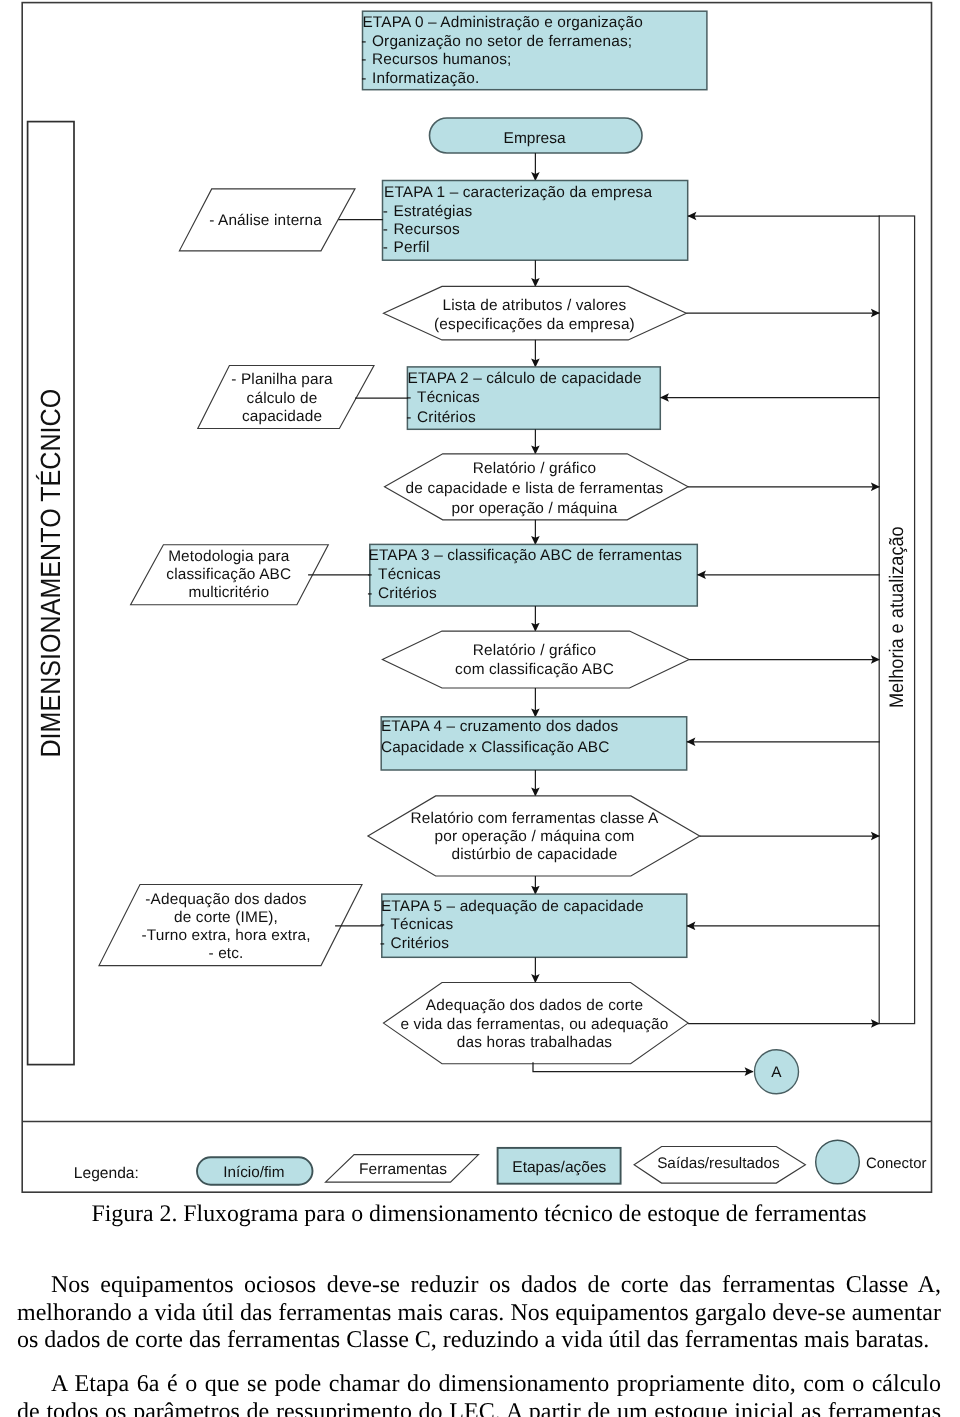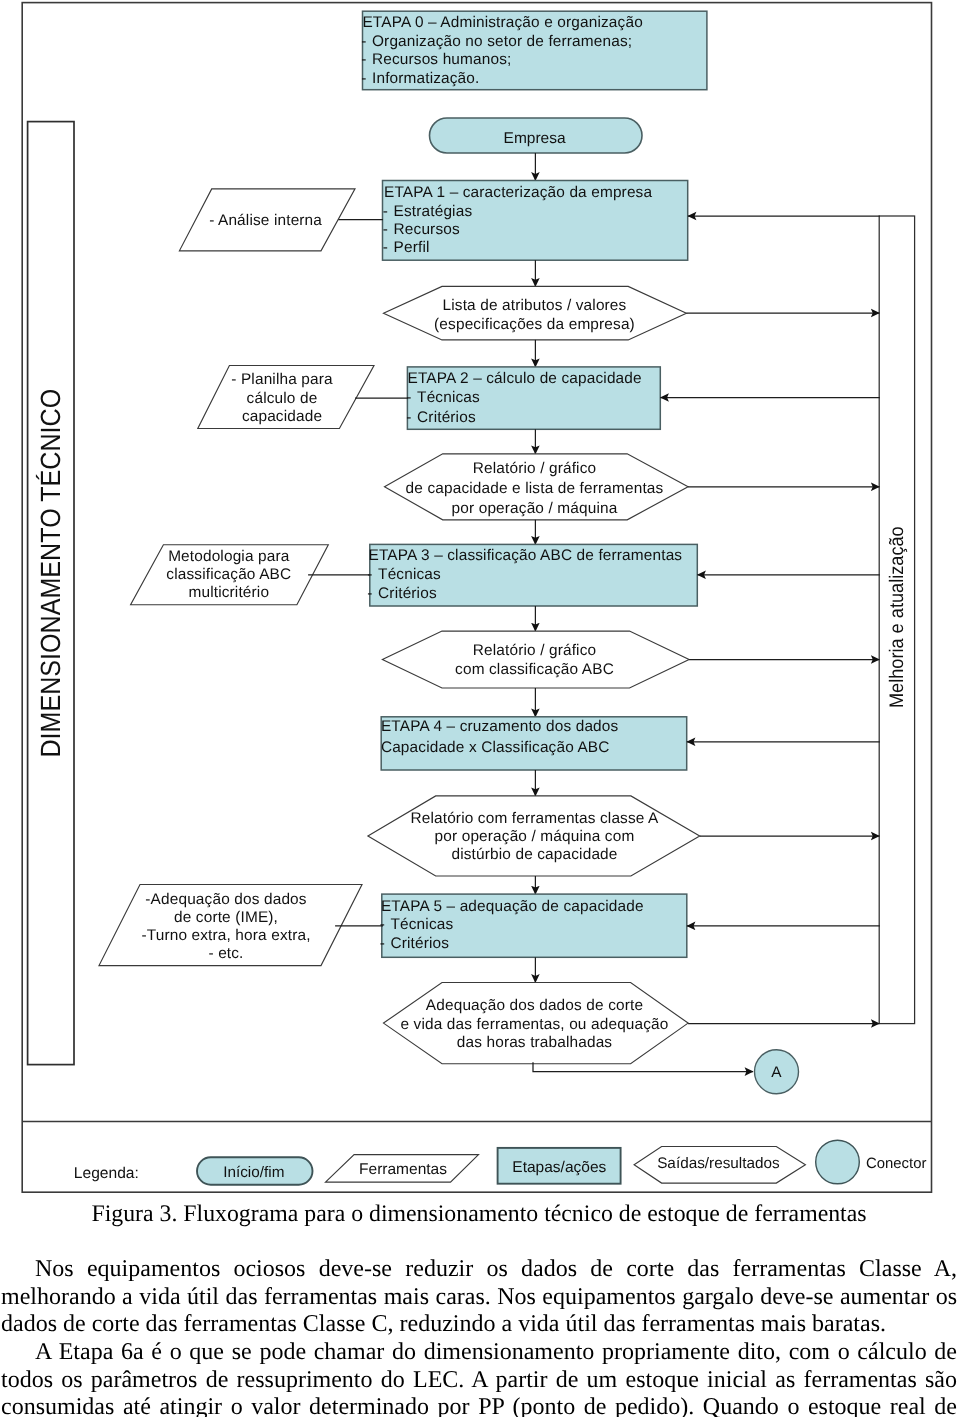--- a/index.html
+++ b/index.html
@@ -5,21 +5,21 @@
 <style>
   html,body{margin:0;padding:0;background:#fff;}
   body{width:960px;height:1417px;position:relative;overflow:hidden;
        font-family:"Liberation Serif",serif;-webkit-font-smoothing:antialiased;
        text-rendering:geometricPrecision;}
   svg text{-webkit-font-smoothing:antialiased;}
   #flow{position:absolute;left:0;top:0;}
   #flow text{font-family:"Liberation Sans",sans-serif;fill:#111;}
   .bodywrap{position:absolute;left:1px;top:1201px;width:956px;}
   .cap{font-size:23.8px;text-align:center;line-height:27.6px;height:27.6px;}
-  .par{font-size:24px;text-align:justify;line-height:27.6px;text-indent:34px;margin:0;}
+  .par{font-size:24px;text-align:justify;line-height:27.6px;text-indent:34px;margin:16px;}
   .cap + .par{padding-top:27.6px;}
   .par.cont{text-align-last:justify;}
 </style>
 </head>
 <body>
 
 <svg id="flow" width="960" height="1200" viewBox="0 0 960 1200" xmlns="http://www.w3.org/2000/svg">
 <defs>
 <marker id="ar" viewBox="0 0 10 10" refX="9.4" refY="5" markerWidth="7.3" markerHeight="7.3" orient="auto">
         <path d="M0.2,0.3 L10,5 L0.2,9.7 L2.2,5 z" fill="#111"></path>
@@ -99,16 +99,16 @@
 <rect x="497.6" y="1147.9" width="123" height="35.8" fill="#b9dfe4" stroke="#3f5457" stroke-width="1.9"></rect>
 <text x="559.3" y="1172.4" font-size="15.5" text-anchor="middle" fill="#26393c" letter-spacing="0" id="t-leg3">Etapas/ações</text>
 <polygon points="661.6,1146.5 776.3,1146.5 805.4,1164.8 776.3,1183.1 661.6,1183.1 634.1,1164.8" fill="#ffffff" stroke="#3a3a3a" stroke-width="1.15"></polygon>
 <text x="718.4" y="1168.4" font-size="15.3" text-anchor="middle" fill="#222" letter-spacing="0" id="t-leg4">Saídas/resultados</text>
 <circle cx="837.5" cy="1162" r="21.8" fill="#b9dfe4" stroke="#3f5457" stroke-width="1.4"></circle>
 <text x="866" y="1167.9" font-size="14.9" text-anchor="start" fill="#222" letter-spacing="0" id="t-leg5">Conector</text>
 </g>
 </svg>
 
 <div class="bodywrap">
-  <div class="cap">Figura 3. Fluxograma para o dimensionamento técnico de estoque de ferramentas</div>
+  <div class="cap">Figura 2. Fluxograma para o dimensionamento técnico de estoque de ferramentas</div>
   <div class="par">Nos equipamentos ociosos deve-se reduzir os dados de corte das ferramentas Classe A, melhorando a vida útil das ferramentas mais caras. Nos equipamentos gargalo deve-se aumentar os dados de corte das ferramentas Classe C, reduzindo a vida útil das ferramentas mais baratas.</div>
   <div class="par cont">A Etapa 6a é o que se pode chamar do dimensionamento propriamente dito, com o cálculo de todos os parâmetros de ressuprimento do LEC. A partir de um estoque inicial as ferramentas são consumidas até atingir o valor determinado por PP (ponto de pedido). Quando o estoque real de</div>
 </div>
 
 </body></html>

